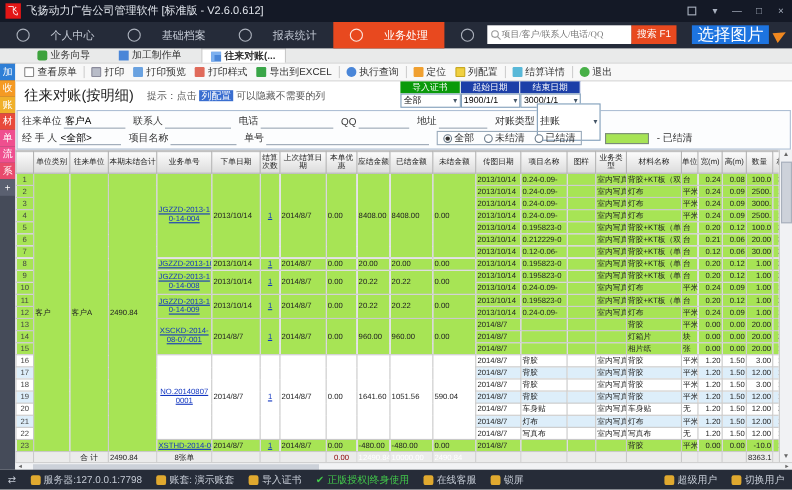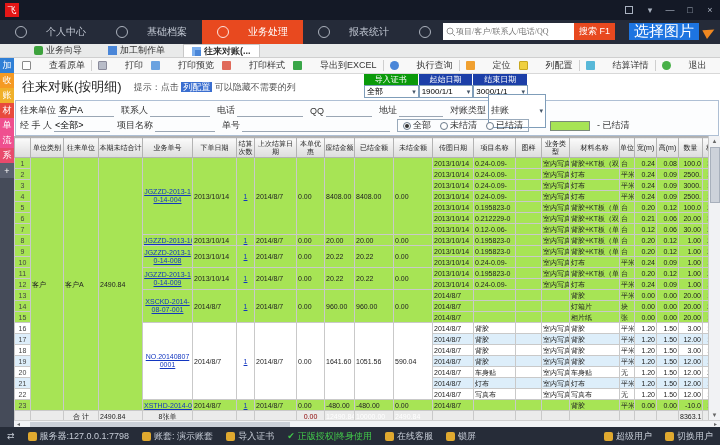--- a/index.html
+++ b/index.html
@@ -36,21 +36,21 @@
   .reconcile-icon{background:#4a86d8;box-shadow:inset 0 3px 0 #7db0ef,inset 3px 0 0 #7db0ef}
 
   
   .main{flex:1;display:flex;min-height:0}
   .vnav{width:14px;background:#454b59;display:flex;flex-direction:column;flex:none}
   .vtab{height:15px;color:#fff;font-size:9px;display:flex;align-items:center;justify-content:center;cursor:default}
   .content{flex:1;display:flex;flex-direction:column;min-width:0;background:#fff}
 
   
   .toolbar{height:16px;background:#f8f8f8;border-bottom:1px solid #d8d8d8;display:flex;align-items:center;padding-left:4px;font-size:9px;color:#333;flex:none;white-space:nowrap}
-  .tbtn{display:flex;align-items:center;gap:18px;padding:0 4px;cursor:default}
+  .tbtn{display:flex;align-items:center;gap:3px;padding:0 4px;cursor:default}
   .ticn{width:9px;height:9px;display:inline-block;flex:none;border-radius:1px}
   .tsep{width:1px;height:11px;background:#cfcfcf;margin:0 2px}
   .view-icon{background:#fff;border:1px solid #8a8a8a}
   .print-icon{background:#b8bcc8;border:1px solid #8a8a9a}
   .preview-icon{background:#6aa2e0}
   .style-icon{background:#e06a5a}
   .excel-icon{background:#3aa648}
   .query-icon{background:#4a86d8;border-radius:50%}
   .locate-icon{background:#f0a030}
   .columns-icon{background:#f0d040;border:1px solid #c8a820}
@@ -115,20 +115,21 @@
   .glyph-icn{background:none!important;width:auto;height:auto;font-size:9px;border-radius:0}
   .green{color:#42c84a}
 </style>
 </head>
 <body>
 
 <div class="win">
 
   <div class="titlebar">
     <span class="logo">飞</span>
+    <span>飞扬动力广告公司管理软件 [标准版 - V2.6.0.612]</span>
     <div class="winctrl">
       <span class="wbtn">
           <span class="theme-sq"></span>
         </span>
       <span class="wbtn">▾</span>
       <span class="wbtn">—</span>
       <span class="wbtn">□</span>
       <span class="wbtn">×</span>
     </div>
   </div>
@@ -136,27 +137,27 @@
   <div class="ribbon">
     <div style="display:flex">
         <div class="rtab">
           <span class="rcirc"></span>
           <span>个人中心</span>
         </div>
         <div class="rtab">
           <span class="rcirc"></span>
           <span>基础档案</span>
         </div>
+        <div class="rtab">
+          <span class="rcirc"></span>
+          <span>报表统计</span>
+        </div>
         <div class="rtab on">
           <span class="rcirc"></span>
           <span>业务处理</span>
-        </div>
-        <div class="rtab">
-          <span class="rcirc"></span>
-          <span>报表统计</span>
         </div>
         <div class="rtab">
           <span class="rcirc"></span>
           <span>系统设置</span>
         </div>
       </div>
     <div class="srch">
       <div class="sbox">
         <svg width="10" height="10" viewBox="0 0 10 10">
           <circle cx="4" cy="4" r="3" fill="none" stroke="#999" stroke-width="1"></circle>

